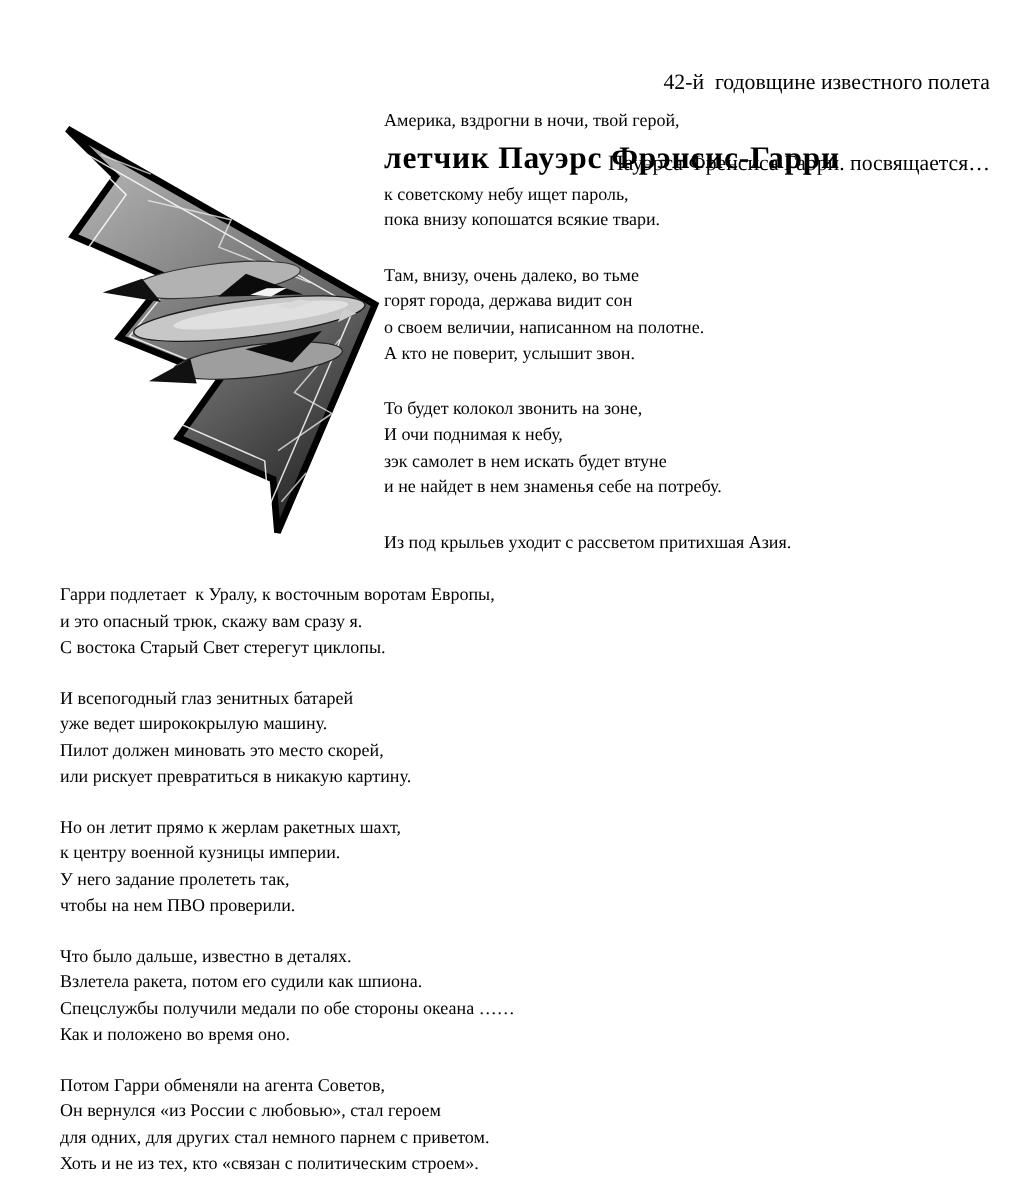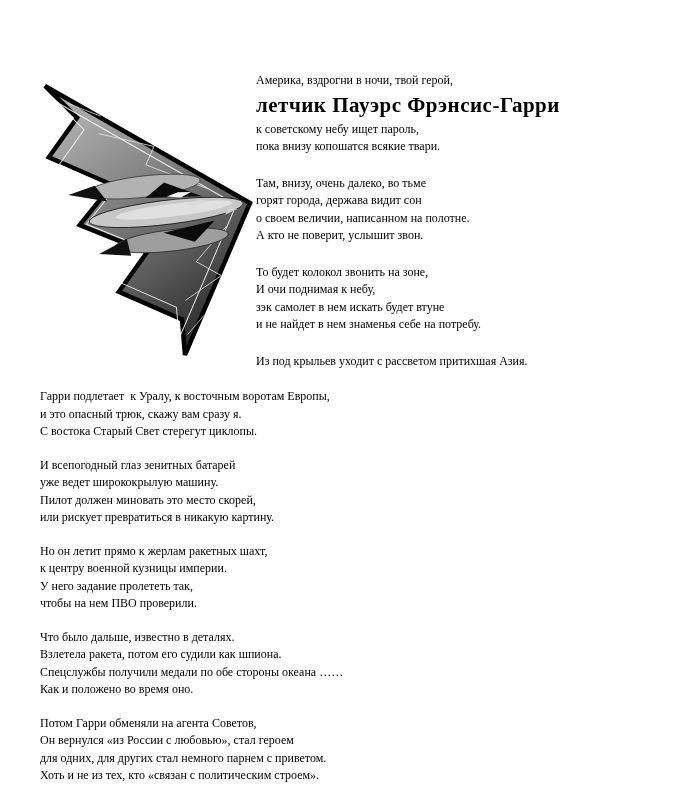--- a/index.html
+++ b/index.html
@@ -34,20 +34,24 @@
   .line.headline{
     font-size:21px;line-height:31px;font-weight:bold;
     letter-spacing:0.5px;
   }
 </style>
 </head>
 <body>
 
 <div class="page">
 
+  <div class="dedication">
+    <div>42-й  годовщине известного полета</div>
+    <div>Пауэрса Френсиса Гарри. посвящается…</div>
+  </div>
 
   <div class="plane">
     <svg viewBox="0 0 230 290" width="230" height="290">
       <defs>
         <linearGradient id="wingGrad" gradientUnits="userSpaceOnUse" x1="190" y1="40" x2="50" y2="250">
           <stop offset="0" stop-color="#0d0d0d"></stop>
           <stop offset="0.3" stop-color="#5e5e5e"></stop>
           <stop offset="0.65" stop-color="#a9a9a9"></stop>
           <stop offset="1" stop-color="#8b8b8b"></stop>
         </linearGradient>

